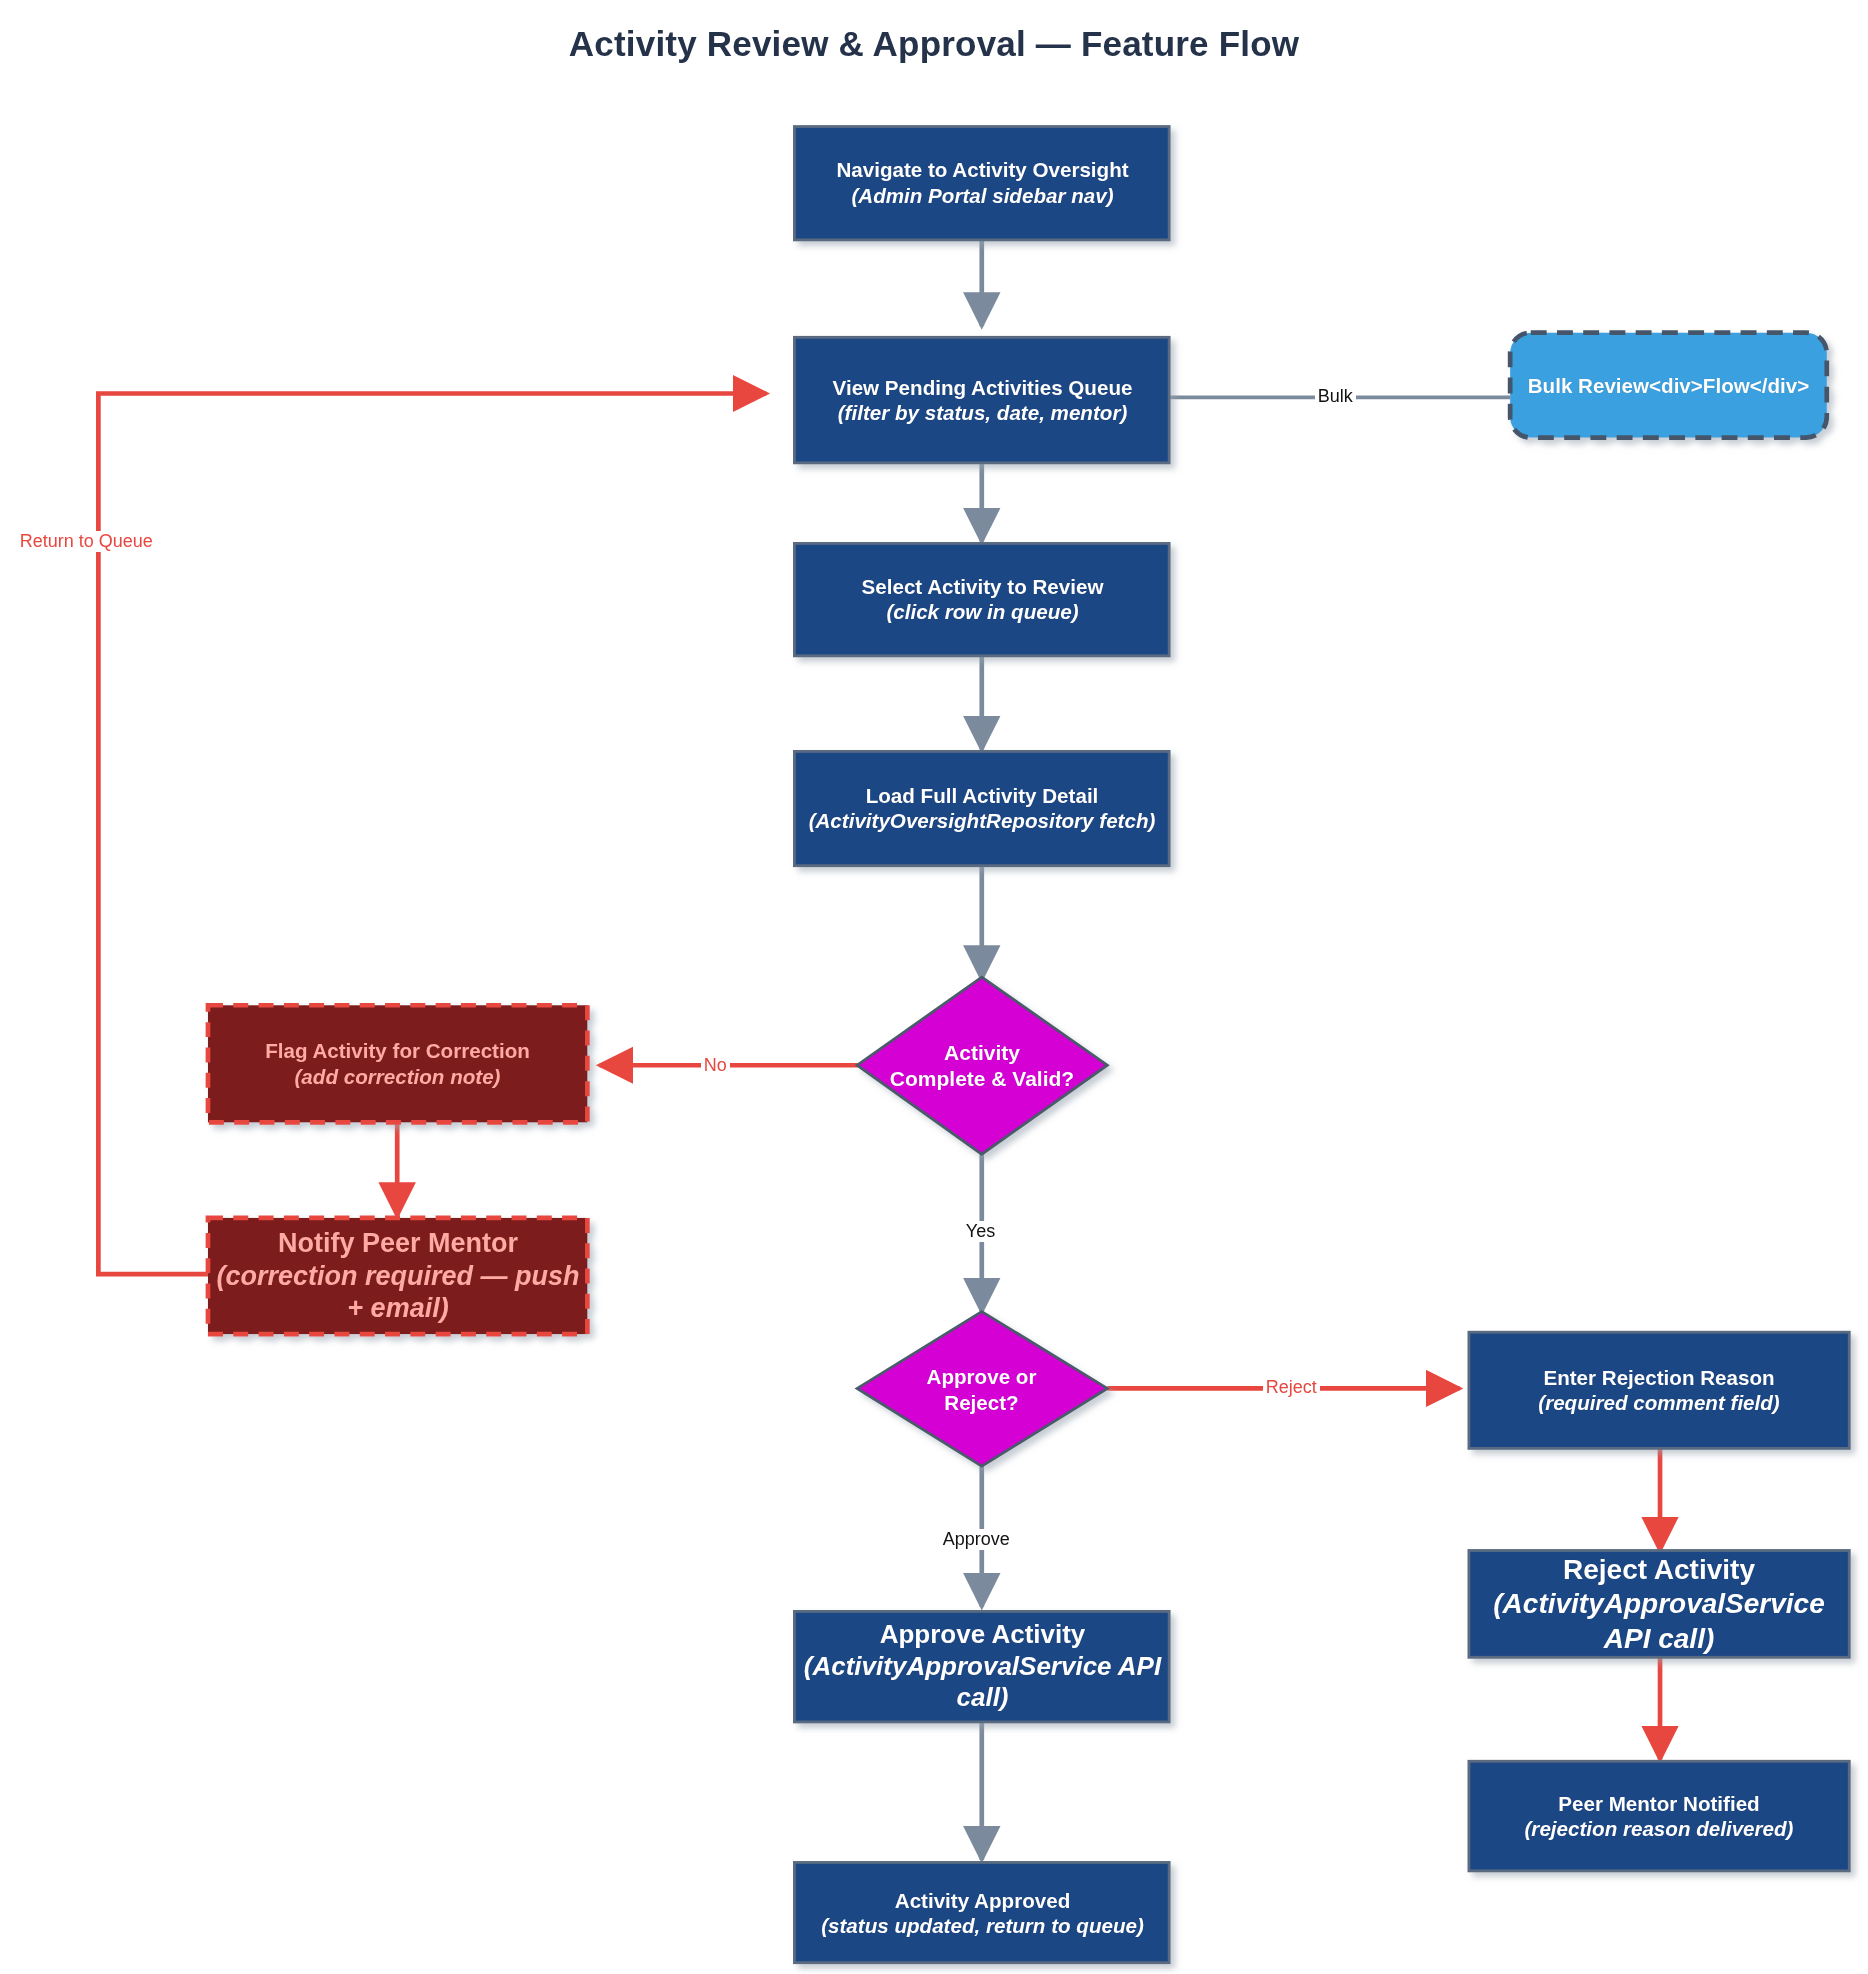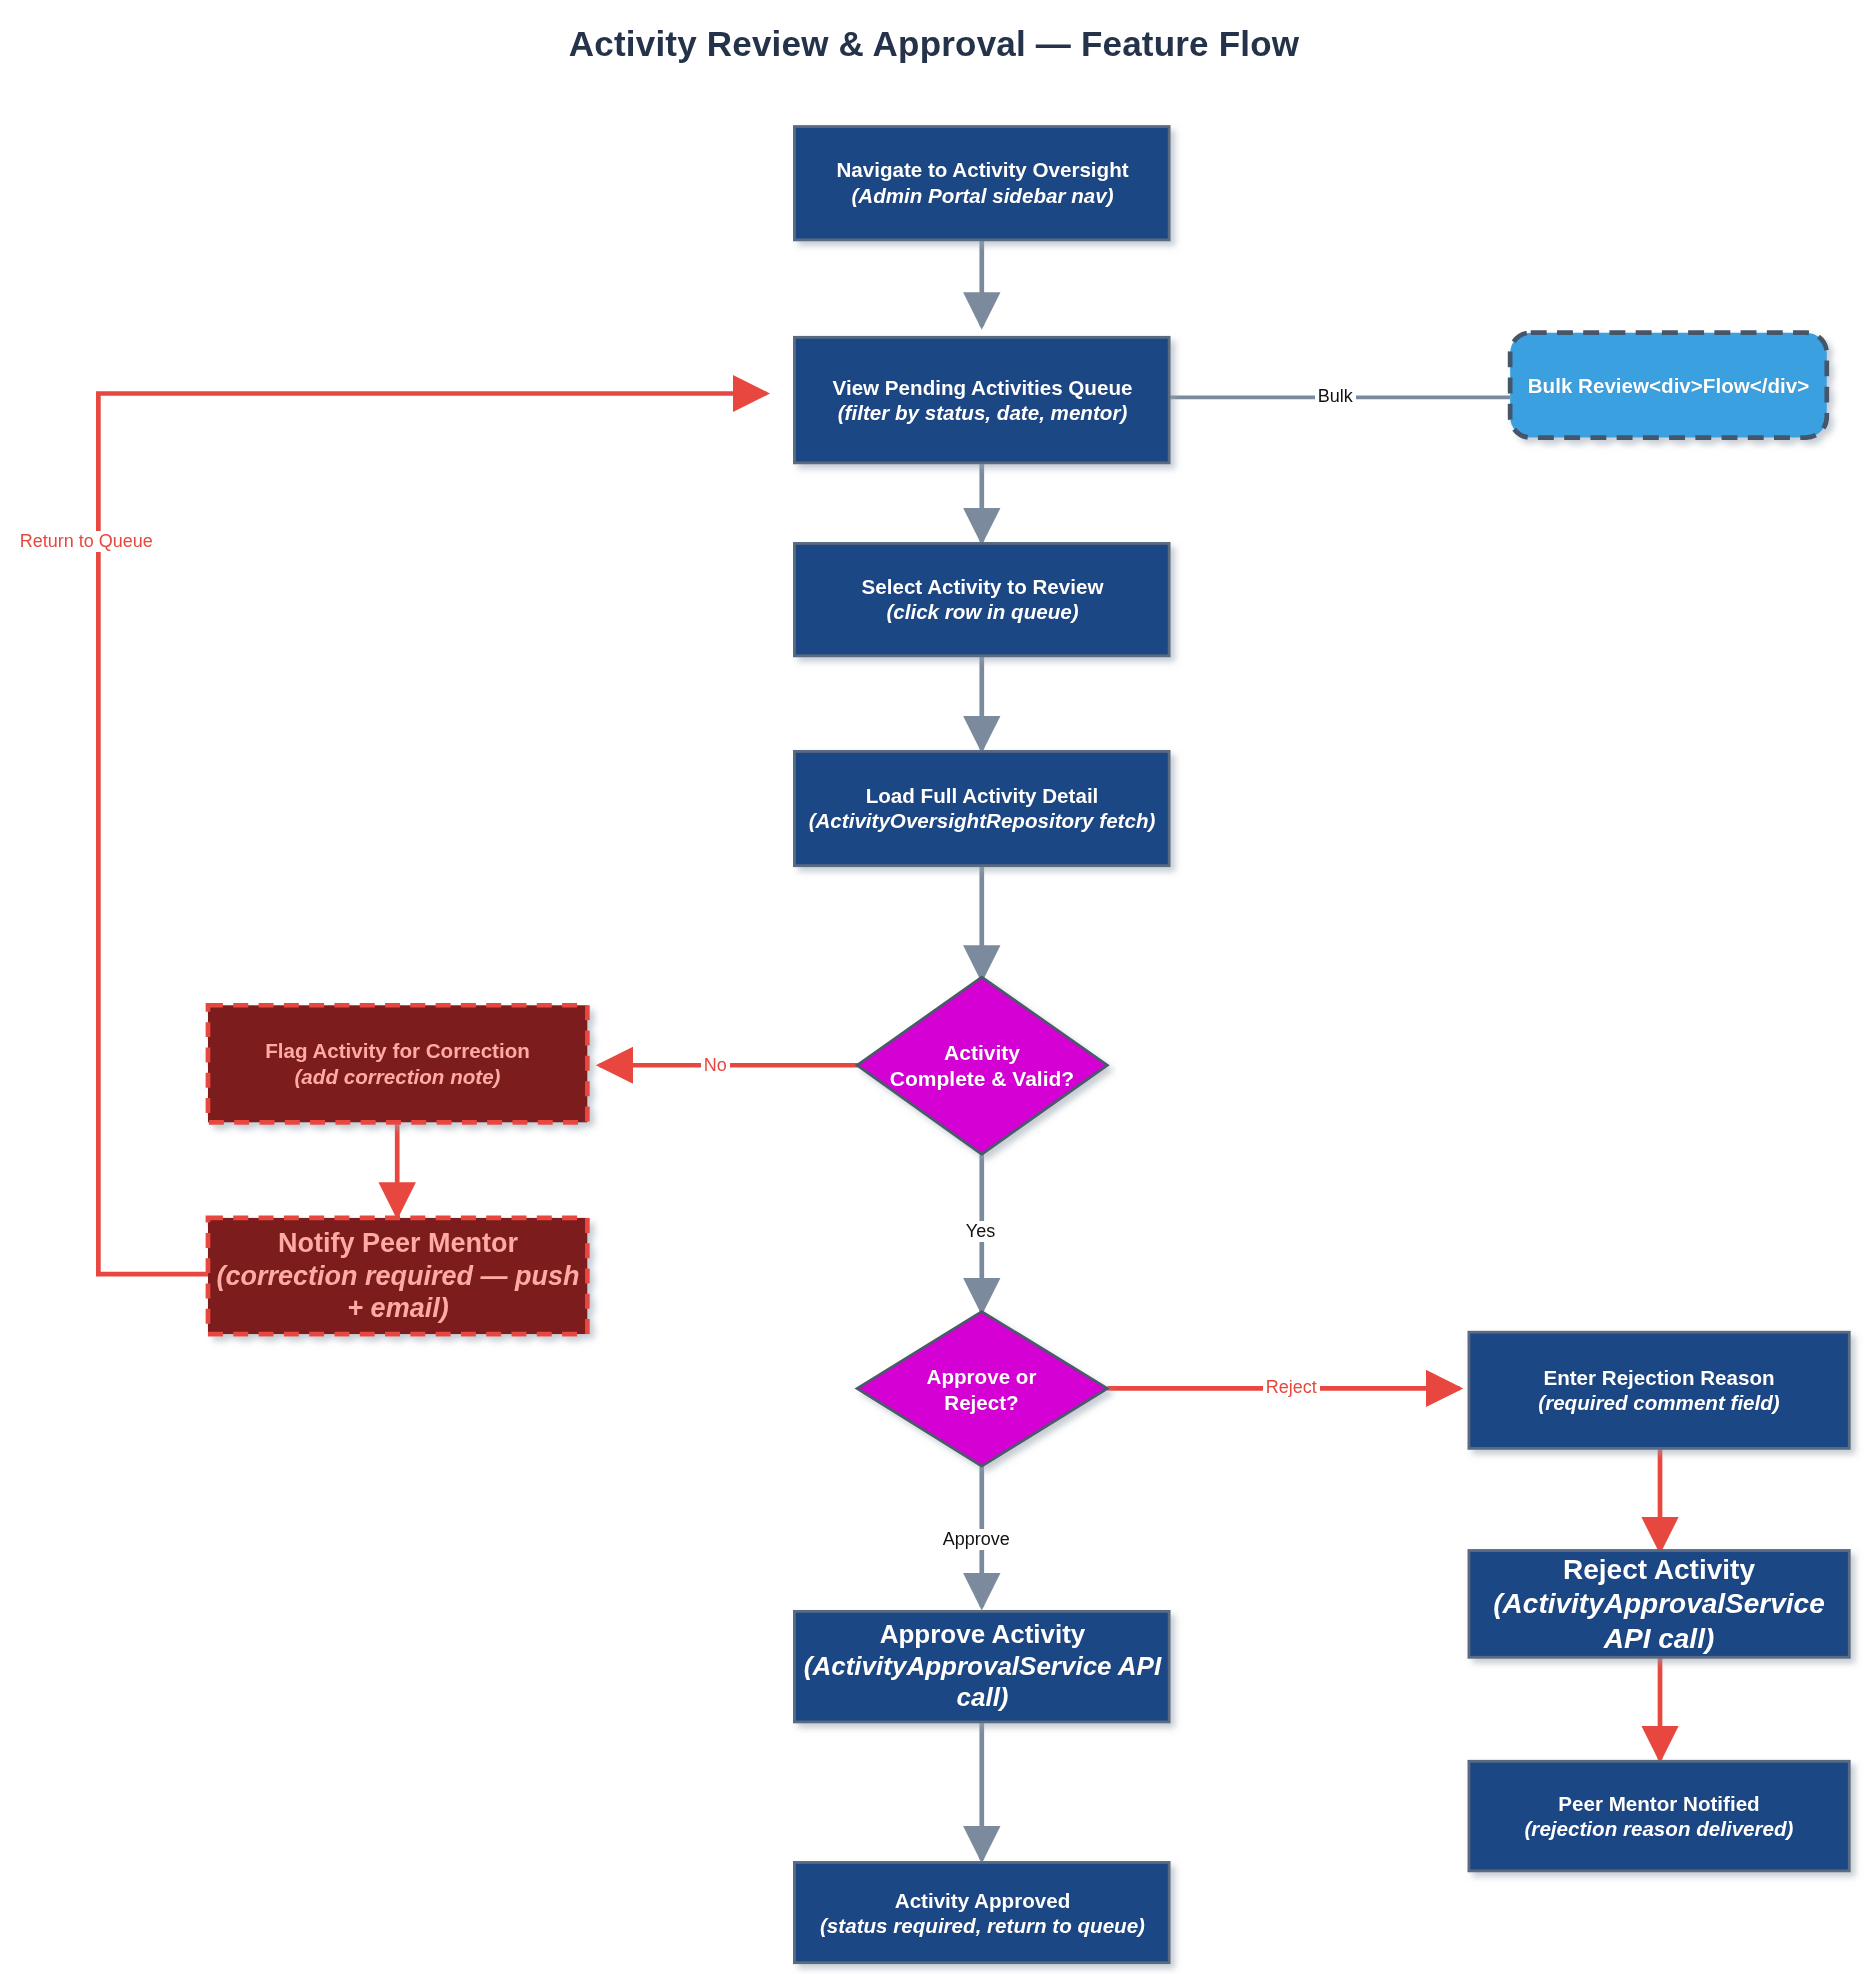--- a/index.html
+++ b/index.html
@@ -174,21 +174,21 @@
     <span class="l2">(rejection reason delivered)</span>
   </div>
 
   <div class="nodelabel t-white" style="left:795px;top:1611px;width:375px;height:111px;font-size:26px;">
     <span class="l1">Approve Activity</span>
     <span class="l2">(ActivityApprovalService API call)</span>
   </div>
 
   <div class="nodelabel t-white" style="left:795px;top:1863px;width:375px;height:100px;font-size:20.6px;">
     <span class="l1">Activity Approved</span>
-    <span class="l2">(status required, return to queue)</span>
+    <span class="l2">(status updated, return to queue)</span>
   </div>
 
   <div class="edgelabel el-black" style="left:1315px;top:386px;">Bulk</div>
 
   <div class="edgelabel el-red" style="left:17px;top:531px;">Return to Queue</div>
 
   <div class="edgelabel el-red" style="left:701px;top:1055px;">No</div>
 
   <div class="edgelabel el-black" style="left:963px;top:1221px;">Yes</div>
 

